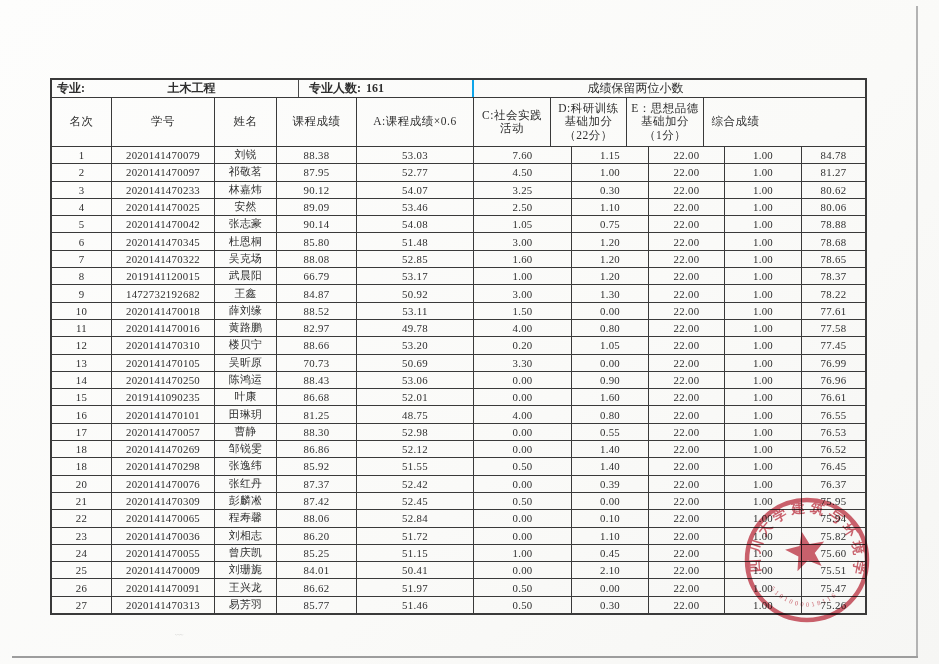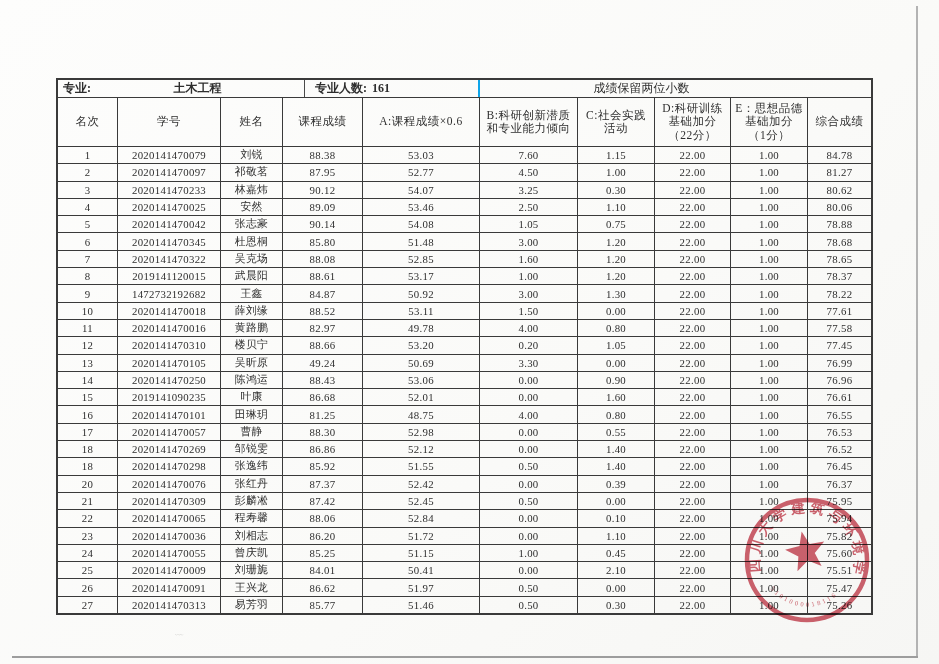--- a/index.html
+++ b/index.html
@@ -9,21 +9,21 @@
     font-family:"Liberation Serif","DejaVu Serif",serif;
     color:#2e2e2e;
   }
   
   .edge-right{position:absolute;left:916px;top:6px;width:2px;height:651px;background:#b3b3b3;}
   .edge-bottom{position:absolute;left:12px;top:656px;width:906px;height:2px;background:#9d9d9d;}
   .scan-mark{position:absolute;color:#c9c9c5;font-size:9px;}
 
   
   .doc-table{
-    position:absolute;left:56px;top:78px;width:813px;
+    position:absolute;left:50px;top:78px;width:813px;
     border:2px solid #3a3a3a;box-sizing:content-box;background:transparent;
   }
   .info-row{
     display:flex;height:17px;border-bottom:1px solid #3a3a3a;
     font-size:12px;font-weight:600;align-items:center;
   }
   .info-cell{height:100%;display:flex;align-items:center;box-sizing:border-box;}
   .info-c0{width:247px;border-right:1px solid #4a4a4a;}
   .info-c0 .lbl{padding-left:5px;}
   .info-c0 .val{flex:1;text-align:center;}
@@ -87,24 +87,20 @@
       </div>
       <div class="hcell c2">
         <div>姓名</div>
       </div>
       <div class="hcell c3">
         <div>课程成绩</div>
       </div>
       <div class="hcell c4">
         <div>A:课程成绩×0.6</div>
       </div>
-      <div class="hcell c5">
-        <div>B:科研创新潜质</div>
-        <div>和专业能力倾向</div>
-      </div>
       <div class="hcell c6">
         <div>C:社会实践</div>
         <div>活动</div>
       </div>
       <div class="hcell c7">
         <div>D:科研训练</div>
         <div>基础加分</div>
         <div>（22分）</div>
       </div>
       <div class="hcell c8">
@@ -199,21 +195,21 @@
         <div class="tcell c5">1.60</div>
         <div class="tcell c6">1.20</div>
         <div class="tcell c7">22.00</div>
         <div class="tcell c8">1.00</div>
         <div class="tcell c9">78.65</div>
       </div>
       <div class="trow">
         <div class="tcell c0">8</div>
         <div class="tcell c1">2019141120015</div>
         <div class="tcell c2">武晨阳</div>
-        <div class="tcell c3">88.61</div>
+        <div class="tcell c3">66.79</div>
         <div class="tcell c4">53.17</div>
         <div class="tcell c5">1.00</div>
         <div class="tcell c6">1.20</div>
         <div class="tcell c7">22.00</div>
         <div class="tcell c8">1.00</div>
         <div class="tcell c9">78.37</div>
       </div>
       <div class="trow">
         <div class="tcell c0">9</div>
         <div class="tcell c1">1472732192682</div>
@@ -259,21 +255,21 @@
         <div class="tcell c5">0.20</div>
         <div class="tcell c6">1.05</div>
         <div class="tcell c7">22.00</div>
         <div class="tcell c8">1.00</div>
         <div class="tcell c9">77.45</div>
       </div>
       <div class="trow">
         <div class="tcell c0">13</div>
         <div class="tcell c1">2020141470105</div>
         <div class="tcell c2">吴昕原</div>
-        <div class="tcell c3">49.24</div>
+        <div class="tcell c3">70.73</div>
         <div class="tcell c4">50.69</div>
         <div class="tcell c5">3.30</div>
         <div class="tcell c6">0.00</div>
         <div class="tcell c7">22.00</div>
         <div class="tcell c8">1.00</div>
         <div class="tcell c9">76.99</div>
       </div>
       <div class="trow">
         <div class="tcell c0">14</div>
         <div class="tcell c1">2020141470250</div>

